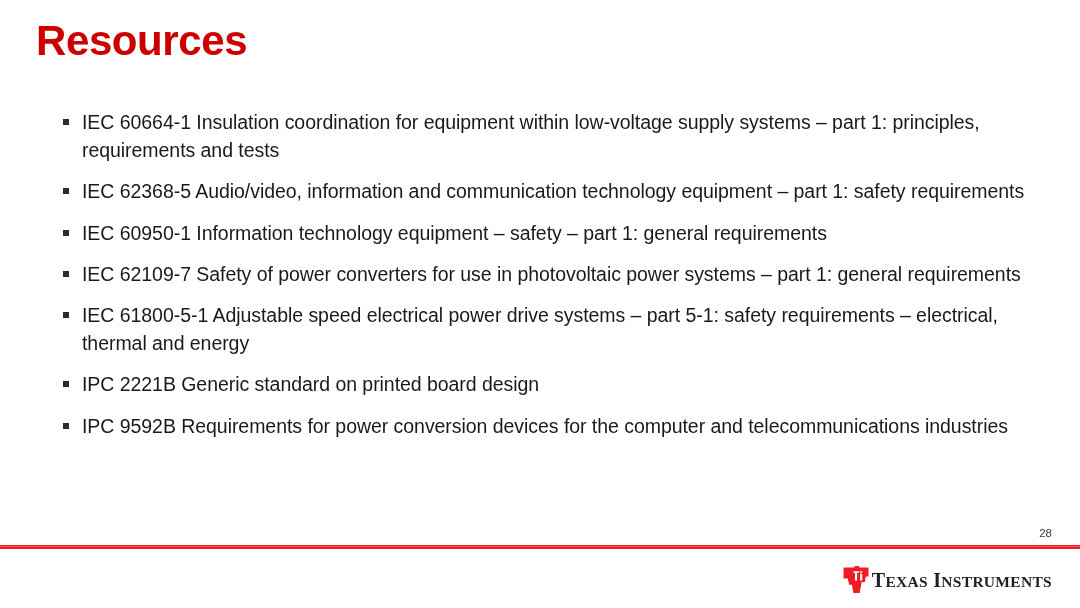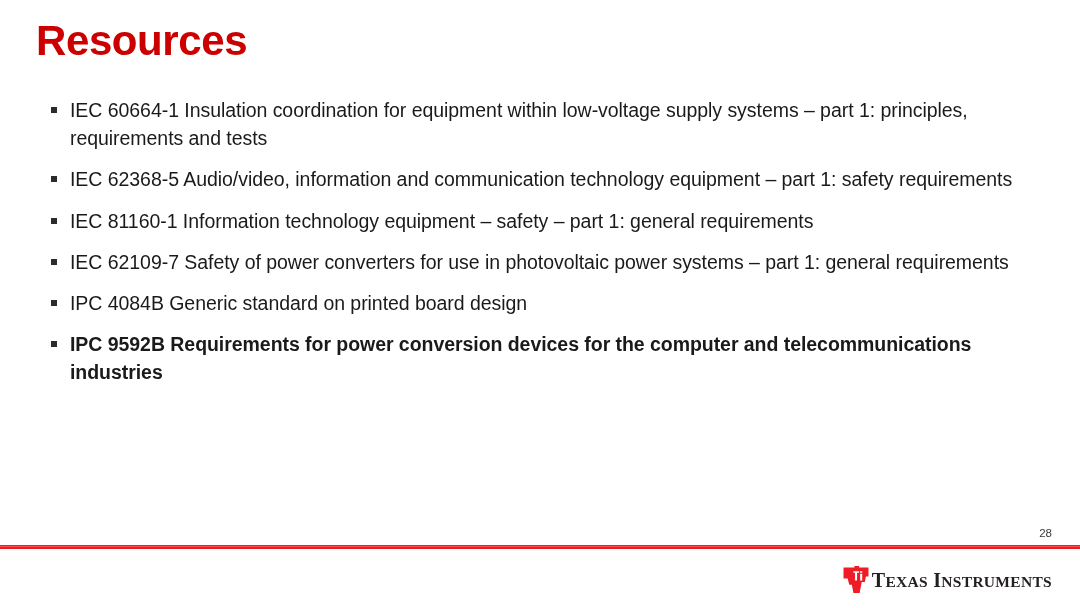--- a/index.html
+++ b/index.html
@@ -34,36 +34,35 @@
     line-height: 1.1;
     white-space: nowrap;
   }
 
   
   .bullet-list {
     position: absolute;
     left: 46px;
     top: 96px;
     width: 1000px;
-    margin: 0;
+    margin: 12px;
     padding: 0;
     list-style: none;
   }
   .bullet-item {
     position: relative;
     padding-left: 24px;
     margin-bottom: 13px;
     font-size: 19.5px;
     line-height: 28.2px;
     color: #1a1a1a;
     letter-spacing: -0.05px;
   }
   .bullet-item:last-child {
     margin-bottom: 0;
-    font-weight: bold;
   }
   .bullet-marker {
     position: absolute;
     left: 5px;
     top: 11px;
     width: 6px;
     height: 6px;
     background: #2b2b2b;
     display: block;
   }
@@ -138,29 +137,33 @@
     <li class="bullet-item">
       <span class="bullet-marker"></span>
       <span class="bullet-text">IEC 60664-1 Insulation coordination for equipment within low-voltage supply systems – part 1: principles, requirements and tests</span>
     </li>
     <li class="bullet-item">
       <span class="bullet-marker"></span>
       <span class="bullet-text">IEC 62368-5 Audio/video, information and communication technology equipment – part 1: safety requirements</span>
     </li>
     <li class="bullet-item">
       <span class="bullet-marker"></span>
-      <span class="bullet-text">IEC 81160-1 Information technology equipment – safety – part 1: general requirements</span>
+      <span class="bullet-text">IEC 60950-1 Information technology equipment – safety – part 1: general requirements</span>
     </li>
     <li class="bullet-item">
       <span class="bullet-marker"></span>
       <span class="bullet-text">IEC 62109-7 Safety of power converters for use in photovoltaic power systems – part 1: general requirements</span>
     </li>
     <li class="bullet-item">
       <span class="bullet-marker"></span>
-      <span class="bullet-text">IPC 4084B Generic standard on printed board design</span>
+      <span class="bullet-text">IEC 61800-5-1 Adjustable speed electrical power drive systems – part 5-1: safety requirements – electrical, thermal and energy</span>
+    </li>
+    <li class="bullet-item">
+      <span class="bullet-marker"></span>
+      <span class="bullet-text">IPC 2221B Generic standard on printed board design</span>
     </li>
     <li class="bullet-item">
       <span class="bullet-marker"></span>
       <span class="bullet-text">IPC 9592B Requirements for power conversion devices for the computer and telecommunications industries</span>
     </li>
   </ul>
 
   <div class="page-number">28</div>
 
   <div class="footer-rule"></div>

